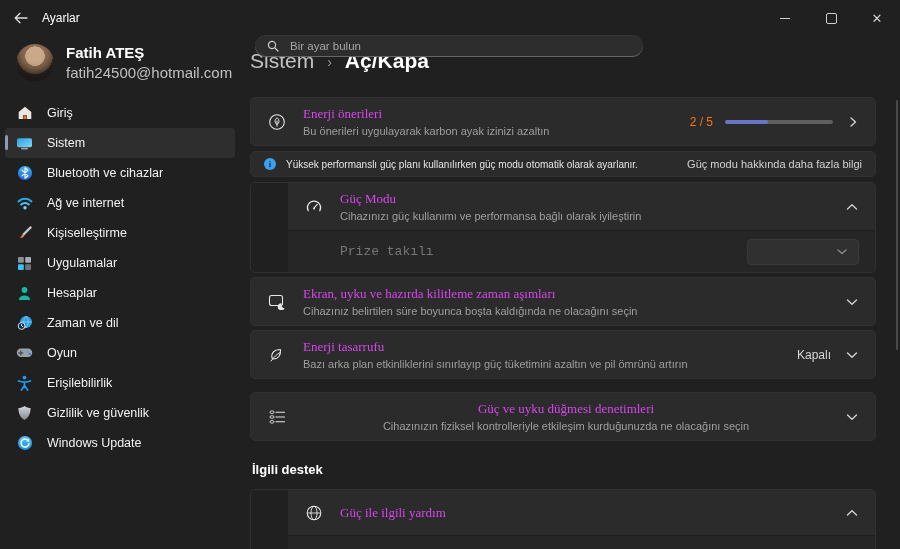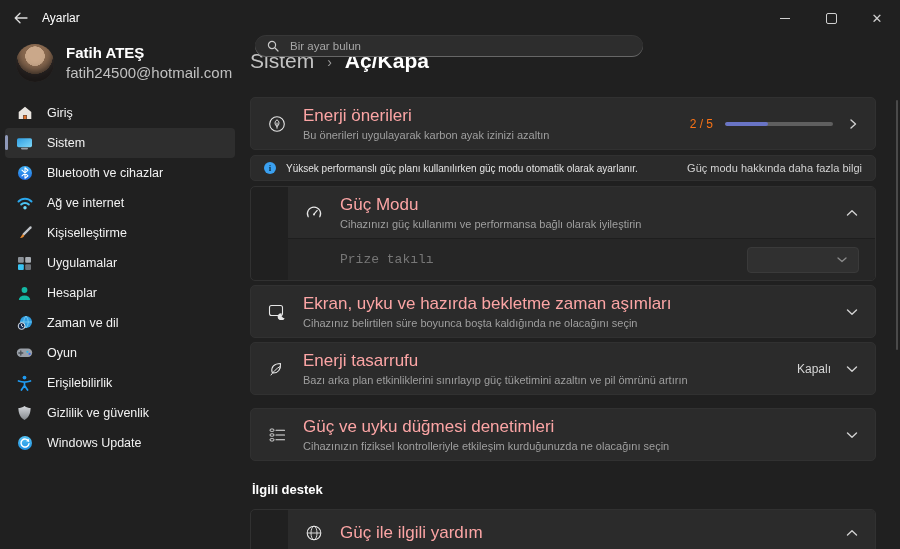--- a/index.html
+++ b/index.html
@@ -51,21 +51,21 @@
   .content{margin-top:20px;}
   .card{
     background:#2b2b2b;border:1px solid #313131;border-radius:5px;
     display:flex;align-items:center;min-height:44px;padding:0 16px;gap:16px;
     box-sizing:border-box;margin-top:4px;
   }
   .cardgroup{border:1px solid #313131;border-radius:5px;overflow:hidden;margin-top:5px;padding-left:37px;}
   .cardgroup .card-row{border:0;border-radius:0;margin-top:0;}
   .card .icon{width:20px;flex:none;display:flex;justify-content:center;color:#e6e6e6;}
   .card .text{flex:1;padding:8px 0;}
-  .card .title{font-size:17px;color:#fca5a5;}
+  .card .title{font-size:13px;color:#d946ef;font-family:Liberation Serif, serif;}
   .card .subtitle{font-size:11px;color:#9f9f9f;margin-top:3px;}
   .card .right{display:flex;align-items:center;gap:14px;flex:none;}
   .statusval{font-size:12px;color:#d6d6d6;}
   .progresswrap{display:flex;align-items:center;gap:12px;}
   .progress-label{font-size:12px;color:#f97316;}
   .progress{width:108px;height:4px;border-radius:2px;background:#5f5f5f;overflow:hidden;}
   .progress-fill{height:100%;border-radius:2px;background:#6974c5;}
   .infobar{
     background:#2b2b2b;border:1px solid #313131;border-radius:5px;height:26px;
     display:flex;align-items:center;gap:10px;padding:0 13px;margin-top:5px;box-sizing:border-box;
@@ -76,21 +76,21 @@
   .subrow{
     background:#262626;border-top:1px solid #1e1e1e;
     display:flex;align-items:center;min-height:41px;padding:0 16px 0 52px;gap:16px;
   }
   .disabled-label{font-size:13px;color:#767676;flex:1;font-family:Liberation Mono, monospace;}
   .dropdown{
     width:112px;height:26px;background:#303030;border:1px solid #3a3a3a;border-radius:4px;
     display:flex;align-items:center;justify-content:flex-end;padding:0 10px;box-sizing:border-box;
   }
   .sectionheading{font-size:13px;font-weight:bold;color:#ffffff;margin:21px 0 12px 2px;}
-  .gap-lg{margin-top:13px;}
+  .gap-lg{margin-top:13px;text-align:center;}
   .linkrow-text{font-size:11.5px;color:#dddddd;cursor:default;}
   .scrollbar{position:absolute;right:2px;top:100px;width:2px;height:250px;border-radius:1px;background:#4a4a4a;}
   svg{display:block;}
 </style>
 </head>
 <body>
 
 <div class="titlebar">
   <div class="backbtn">
     <svg width="14" height="12" viewBox="0 0 14 12">
@@ -345,21 +345,21 @@
     </div>
 
     <div class="card" style="min-height:46px;">
       <span class="icon">
         <svg width="18" height="16" viewBox="0 0 18 16">
             <rect x="1.5" y="1.5" width="13" height="10" rx="2" stroke="#e6e6e6" stroke-width="1.1" fill="none"></rect>
             <path d="M13.6 9.2 a3.6 3.6 0 1 0 3 5 a3.6 3.6 0 0 1 -3 -5 Z" fill="#e6e6e6"></path>
           </svg>
       </span>
       <div class="text">
-        <div class="title">Ekran, uyku ve hazırda bekletme zaman aşımları</div>
+        <div class="title">Ekran, uyku ve hazırda kilitleme zaman aşımları</div>
         <div class="subtitle">Cihazınız belirtilen süre boyunca boşta kaldığında ne olacağını seçin</div>
       </div>
       <div class="right">
         <svg width="14" height="10" viewBox="0 0 14 10">
             <path d="M2.5 3 L7 7.2 L11.5 3" stroke="#d0d0d0" stroke-width="1.4" fill="none" stroke-linecap="round" stroke-linejoin="round"></path>
           </svg>
       </div>
     </div>
 
     <div class="card" style="min-height:46px;">

